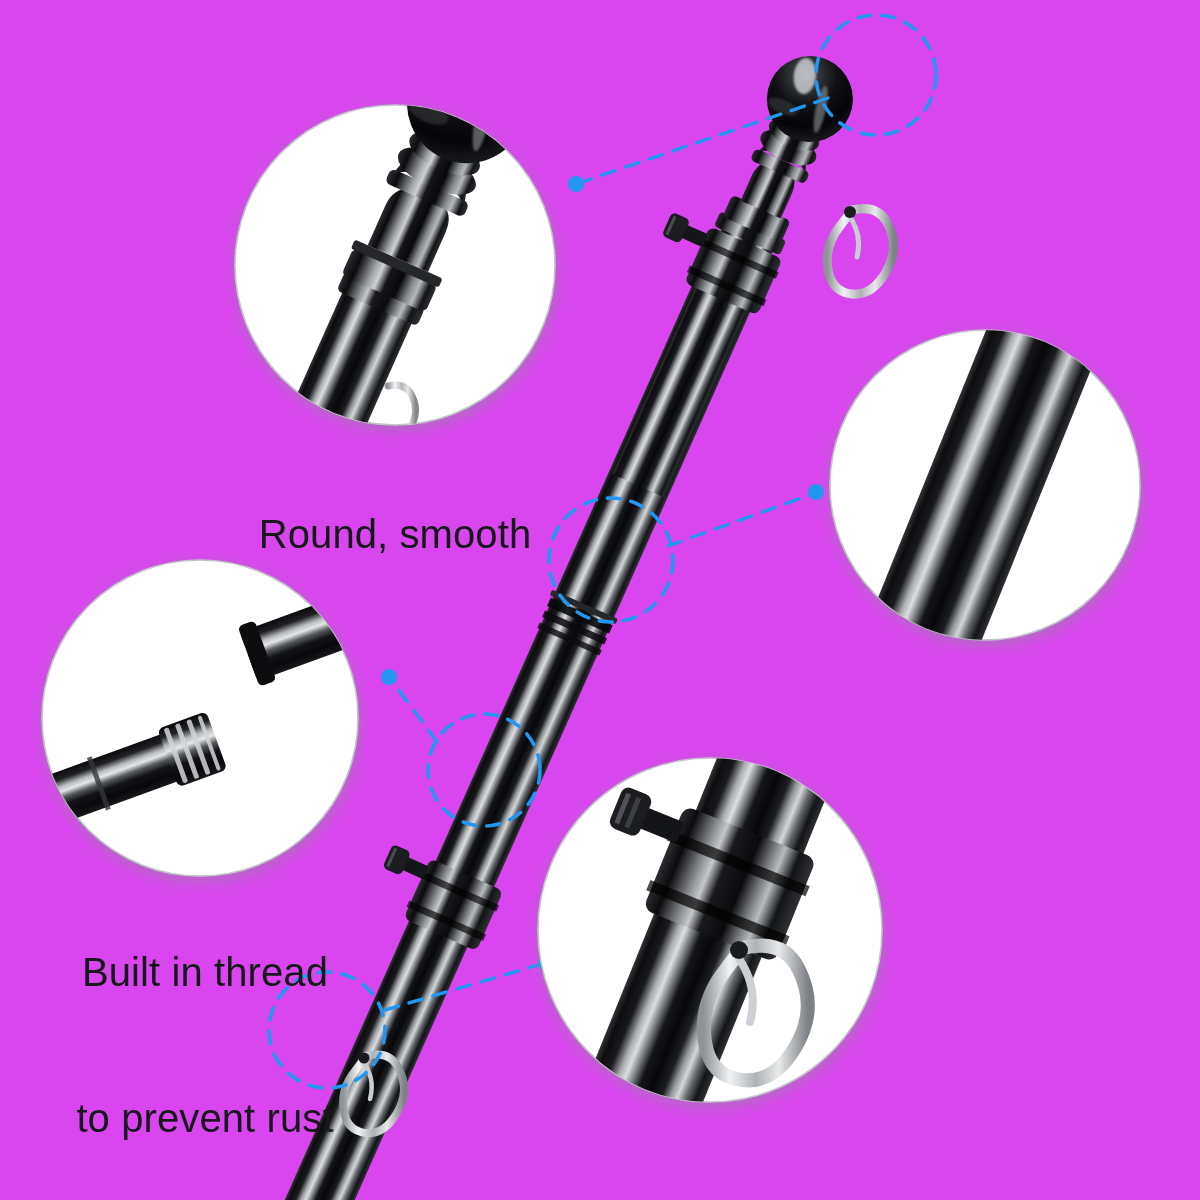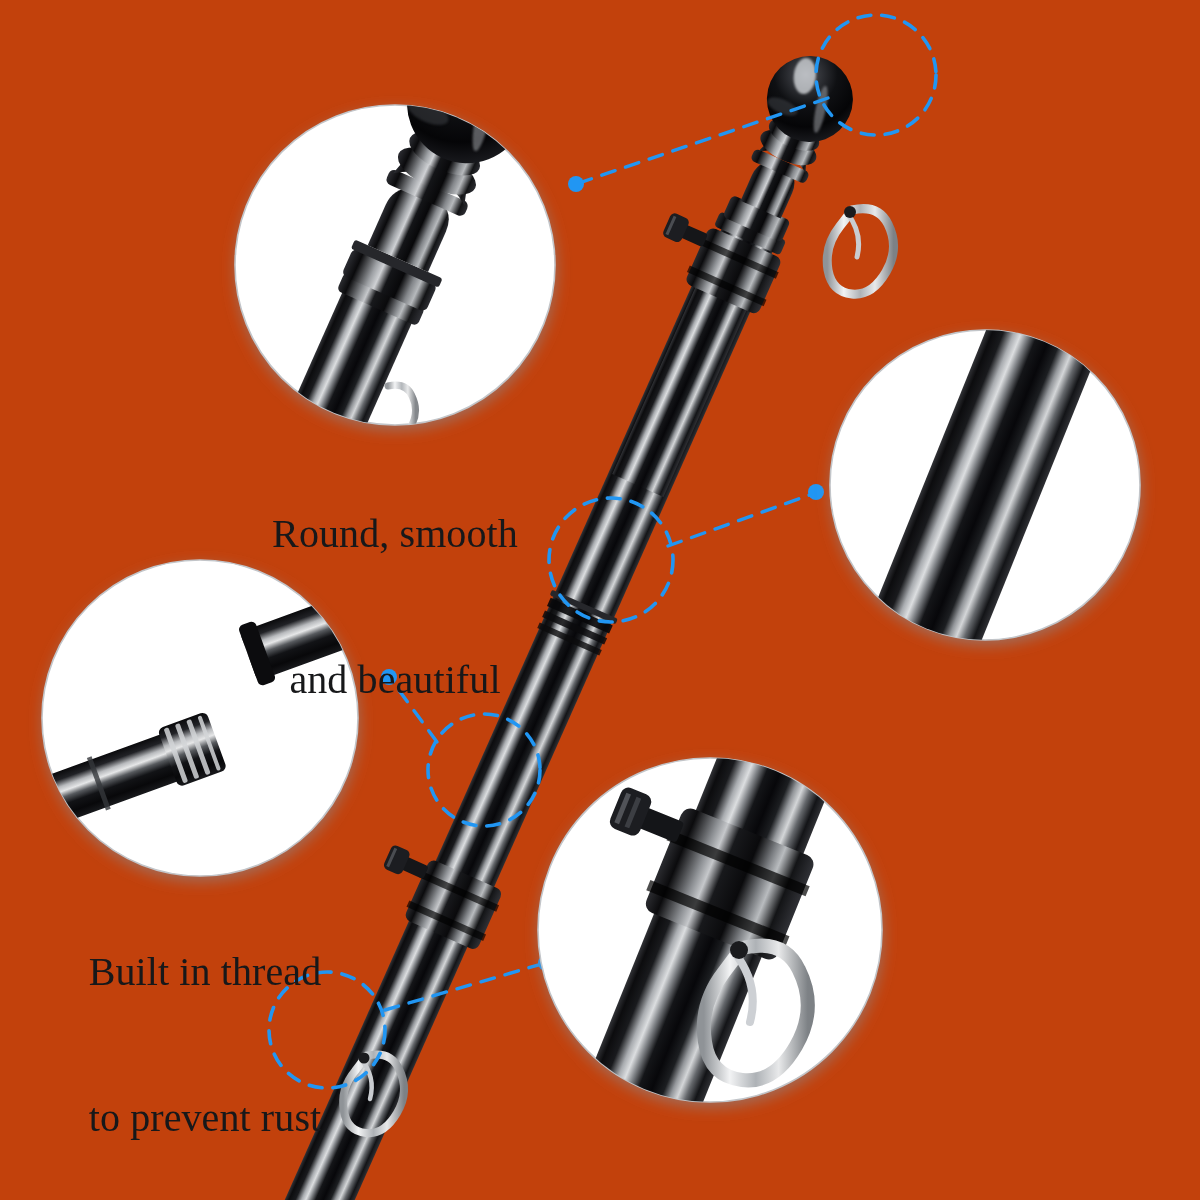--- a/index.html
+++ b/index.html
@@ -3,23 +3,22 @@
 <meta charset="utf-8">
 <style>
   html,body{margin:0;padding:0;background:#fff;}
   body{
     font-family:"Liberation Sans","DejaVu Sans",sans-serif;
     -webkit-font-smoothing:antialiased;
   }
   #stage{
     position:relative;
     width:1200px;height:1200px;
-    background:#c2410c;
+    background:#d946ef;
     overflow:hidden;
-    font-family:Liberation Serif, serif;
   }
   .layer{position:absolute;left:0;top:0;width:1200px;height:1200px;}
   svg.layer{pointer-events:none;}
 
   
   .caption{
     position:absolute;
     color:#17181a;
     font-weight:400;
     line-height:1.22;
@@ -330,21 +329,20 @@
           <path d="M742 948 q42 -10 57 22 q19 38 -3 76 q-22 38 -54 34 q-32 -4 -37 -38 q-6 -38 19 -70 q12 -16 18 -24" fill="none" stroke="url(#chromeG)" stroke-width="14" stroke-linecap="round"></path>
           <path d="M734 952 q26 32 16 70" fill="none" stroke="#cdd0d4" stroke-width="8" stroke-linecap="round"></path>
           <circle cx="739" cy="950" r="9" fill="#1a1b1e"></circle>
         </g>
       </g>
     </g>
   </svg>
 
   <div class="caption" id="cap-finial">
     <div>Round, smooth</div>
-    <div>and beautiful</div>
   </div>
 
 
   <div class="caption" id="cap-thread">
     <div>Built in thread</div>
     <div>to prevent rust</div>
   </div>
 
   <div class="caption" id="cap-rings">
     

